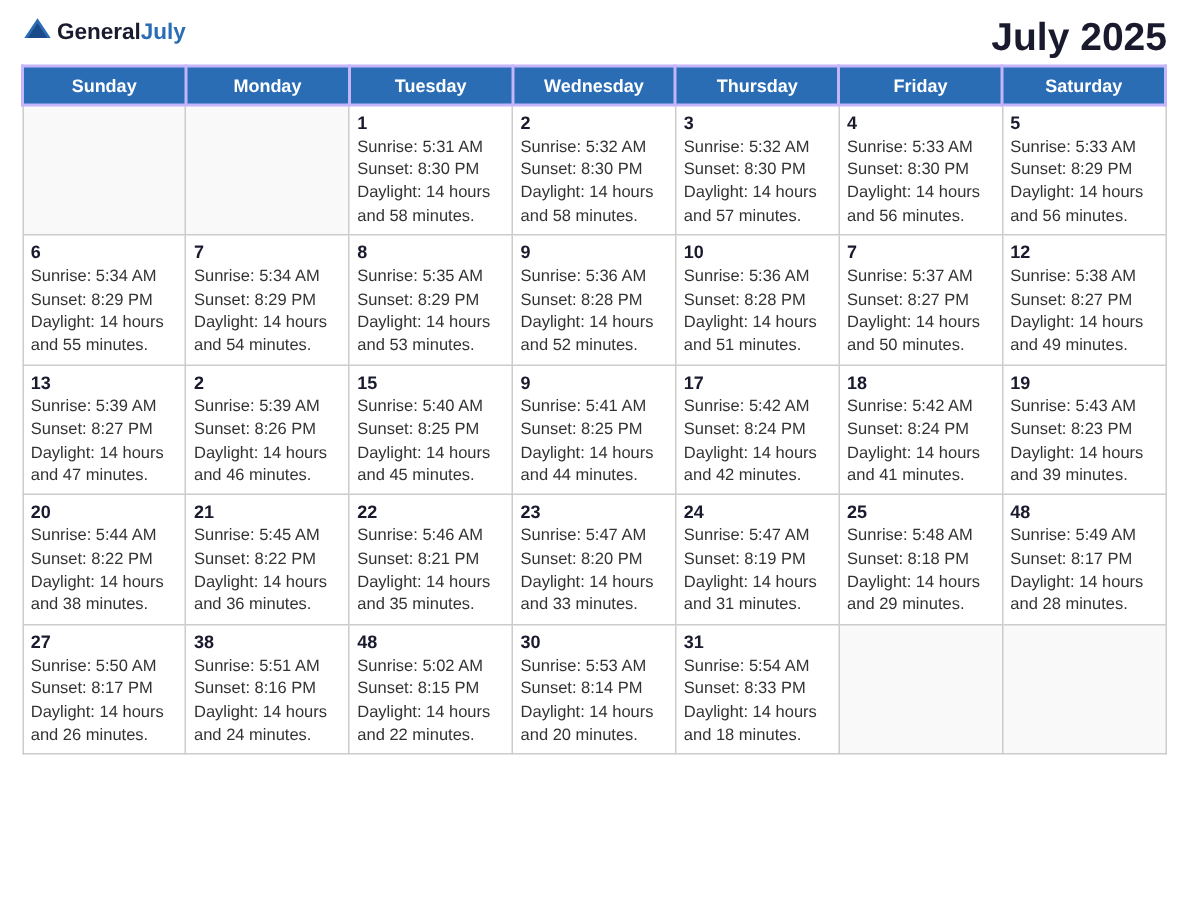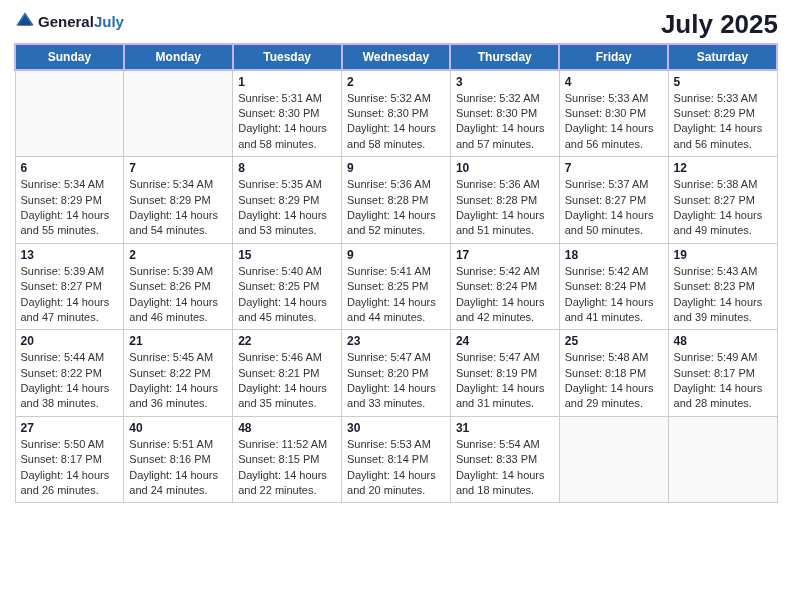--- a/index.html
+++ b/index.html
@@ -296,28 +296,28 @@
           </td>
         </tr>
         <tr>
           <td>
             <div class="day-num">27</div>
             <div class="day-info">Sunrise: 5:50 AM
 Sunset: 8:17 PM
 Daylight: 14 hours and 26 minutes.</div>
           </td>
           <td>
-            <div class="day-num">40</div>
+            <div class="day-num">38</div>
             <div class="day-info">Sunrise: 5:51 AM
 Sunset: 8:16 PM
 Daylight: 14 hours and 24 minutes.</div>
           </td>
           <td>
             <div class="day-num">48</div>
-            <div class="day-info">Sunrise: 11:52 AM
+            <div class="day-info">Sunrise: 5:02 AM
 Sunset: 8:15 PM
 Daylight: 14 hours and 22 minutes.</div>
           </td>
           <td>
             <div class="day-num">30</div>
             <div class="day-info">Sunrise: 5:53 AM
 Sunset: 8:14 PM
 Daylight: 14 hours and 20 minutes.</div>
           </td>
           <td>

